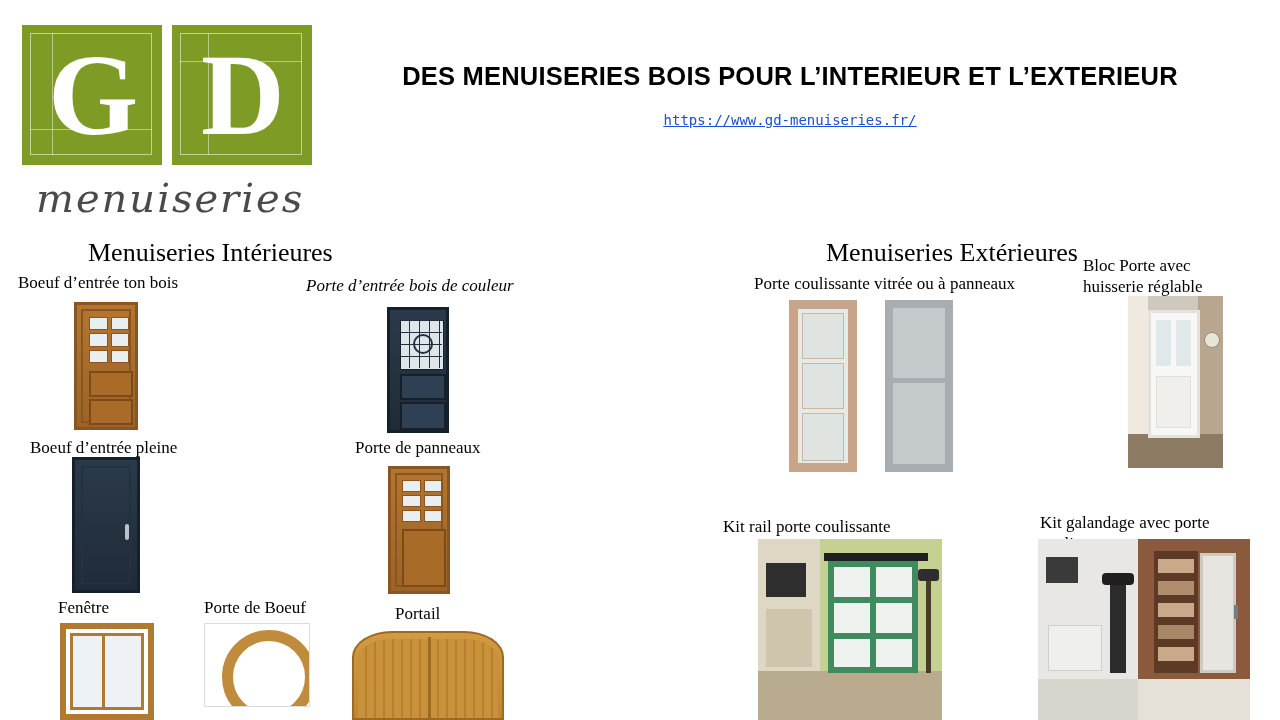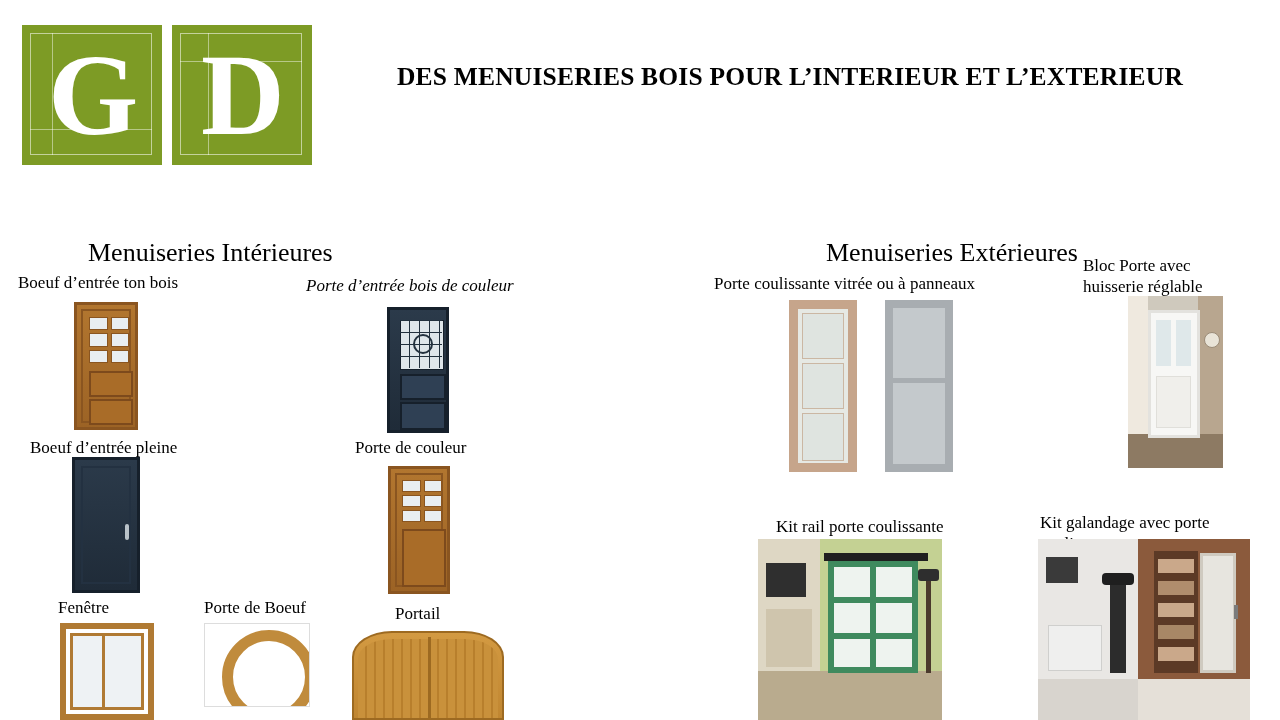--- a/index.html
+++ b/index.html
@@ -71,21 +71,21 @@
     color: #4a4a4a;
     letter-spacing: 2px;
   }
 
   .title {
     position: absolute;
     left: 340px;
     top: 62px;
     width: 900px;
     text-align: center;
-    font-family: Liberation Serif, serif;
+    font-family: Liberation Sans, sans-serif;
     font-size: 25.5px;
     font-weight: bold;
     color: #000000;
     letter-spacing: 0.2px;
   }
   .site-link {
     position: absolute;
     left: 340px;
     top: 112px;
     width: 900px;
@@ -246,39 +246,43 @@
       <div class="logo-tick" style="left:30px;top:8px;width:1px;height:122px;"></div>
       <div class="logo-tick" style="left:8px;top:104px;width:122px;height:1px;"></div>
       <div class="logo-letter">G</div>
     </div>
     <div class="logo-square second">
       <div class="logo-frame"></div>
       <div class="logo-tick" style="left:36px;top:8px;width:1px;height:122px;"></div>
       <div class="logo-tick" style="left:8px;top:36px;width:122px;height:1px;"></div>
       <div class="logo-letter">D</div>
     </div>
+    <div class="logo-word">menuiseries</div>
   </div>
 
   <div class="title">DES MENUISERIES BOIS POUR L’INTERIEUR ET L’EXTERIEUR</div>
+  <div class="site-link">
+    <a href="#">https://www.gd-menuiseries.fr/</a>
+  </div>
 </div>
 
 <div class="section-head sec-ext">Menuiseries Intérieures</div>
 <div class="section-head sec-int">Menuiseries Extérieures</div>
 
 <div class="caption" style="left:18px; top:272px;">Boeuf d’entrée ton bois</div>
 <div class="caption" style="left:306px; top:275px;font-style:italic;">Porte d’entrée bois de couleur</div>
 <div class="caption" style="left:30px; top:437px;">Boeuf d’entrée pleine</div>
-<div class="caption" style="left:355px; top:437px;">Porte de couleur</div>
+<div class="caption" style="left:355px; top:437px;">Porte de panneaux</div>
 <div class="caption" style="left:58px; top:597px;">Fenêtre</div>
 <div class="caption" style="left:204px; top:597px;">Porte de Boeuf</div>
 <div class="caption" style="left:395px; top:603px;">Portail</div>
 
-<div class="caption" style="left:714px; top:273px;text-align:right;">Porte coulissante vitrée ou à panneaux</div>
+<div class="caption" style="left:754px; top:273px;text-align:right;">Porte coulissante vitrée ou à panneaux</div>
 <div class="caption" style="left:1083px; top:255px; width:150px;">Bloc Porte avec huisserie réglable</div>
-<div class="caption" style="left:776px; top:516px;text-align:right;">Kit rail porte coulissante</div>
+<div class="caption" style="left:723px; top:516px;text-align:right;">Kit rail porte coulissante</div>
 <div class="caption" style="left:1040px; top:512px; width:220px;">Kit galandage avec porte coulissante</div>
 
 <div class="img door-wood" style="left:74px; top:302px; width:64px; height:128px;">
   <div class="door-frame-in"></div>
   <div class="pane-grid" style="left:12px; top:12px; width:40px; height:46px; grid-template-columns:1fr 1fr; grid-template-rows:1fr 1fr 1fr;">
     <div class="pane"></div>
       <div class="pane"></div>
     <div class="pane"></div>
       <div class="pane"></div>
     <div class="pane"></div>

